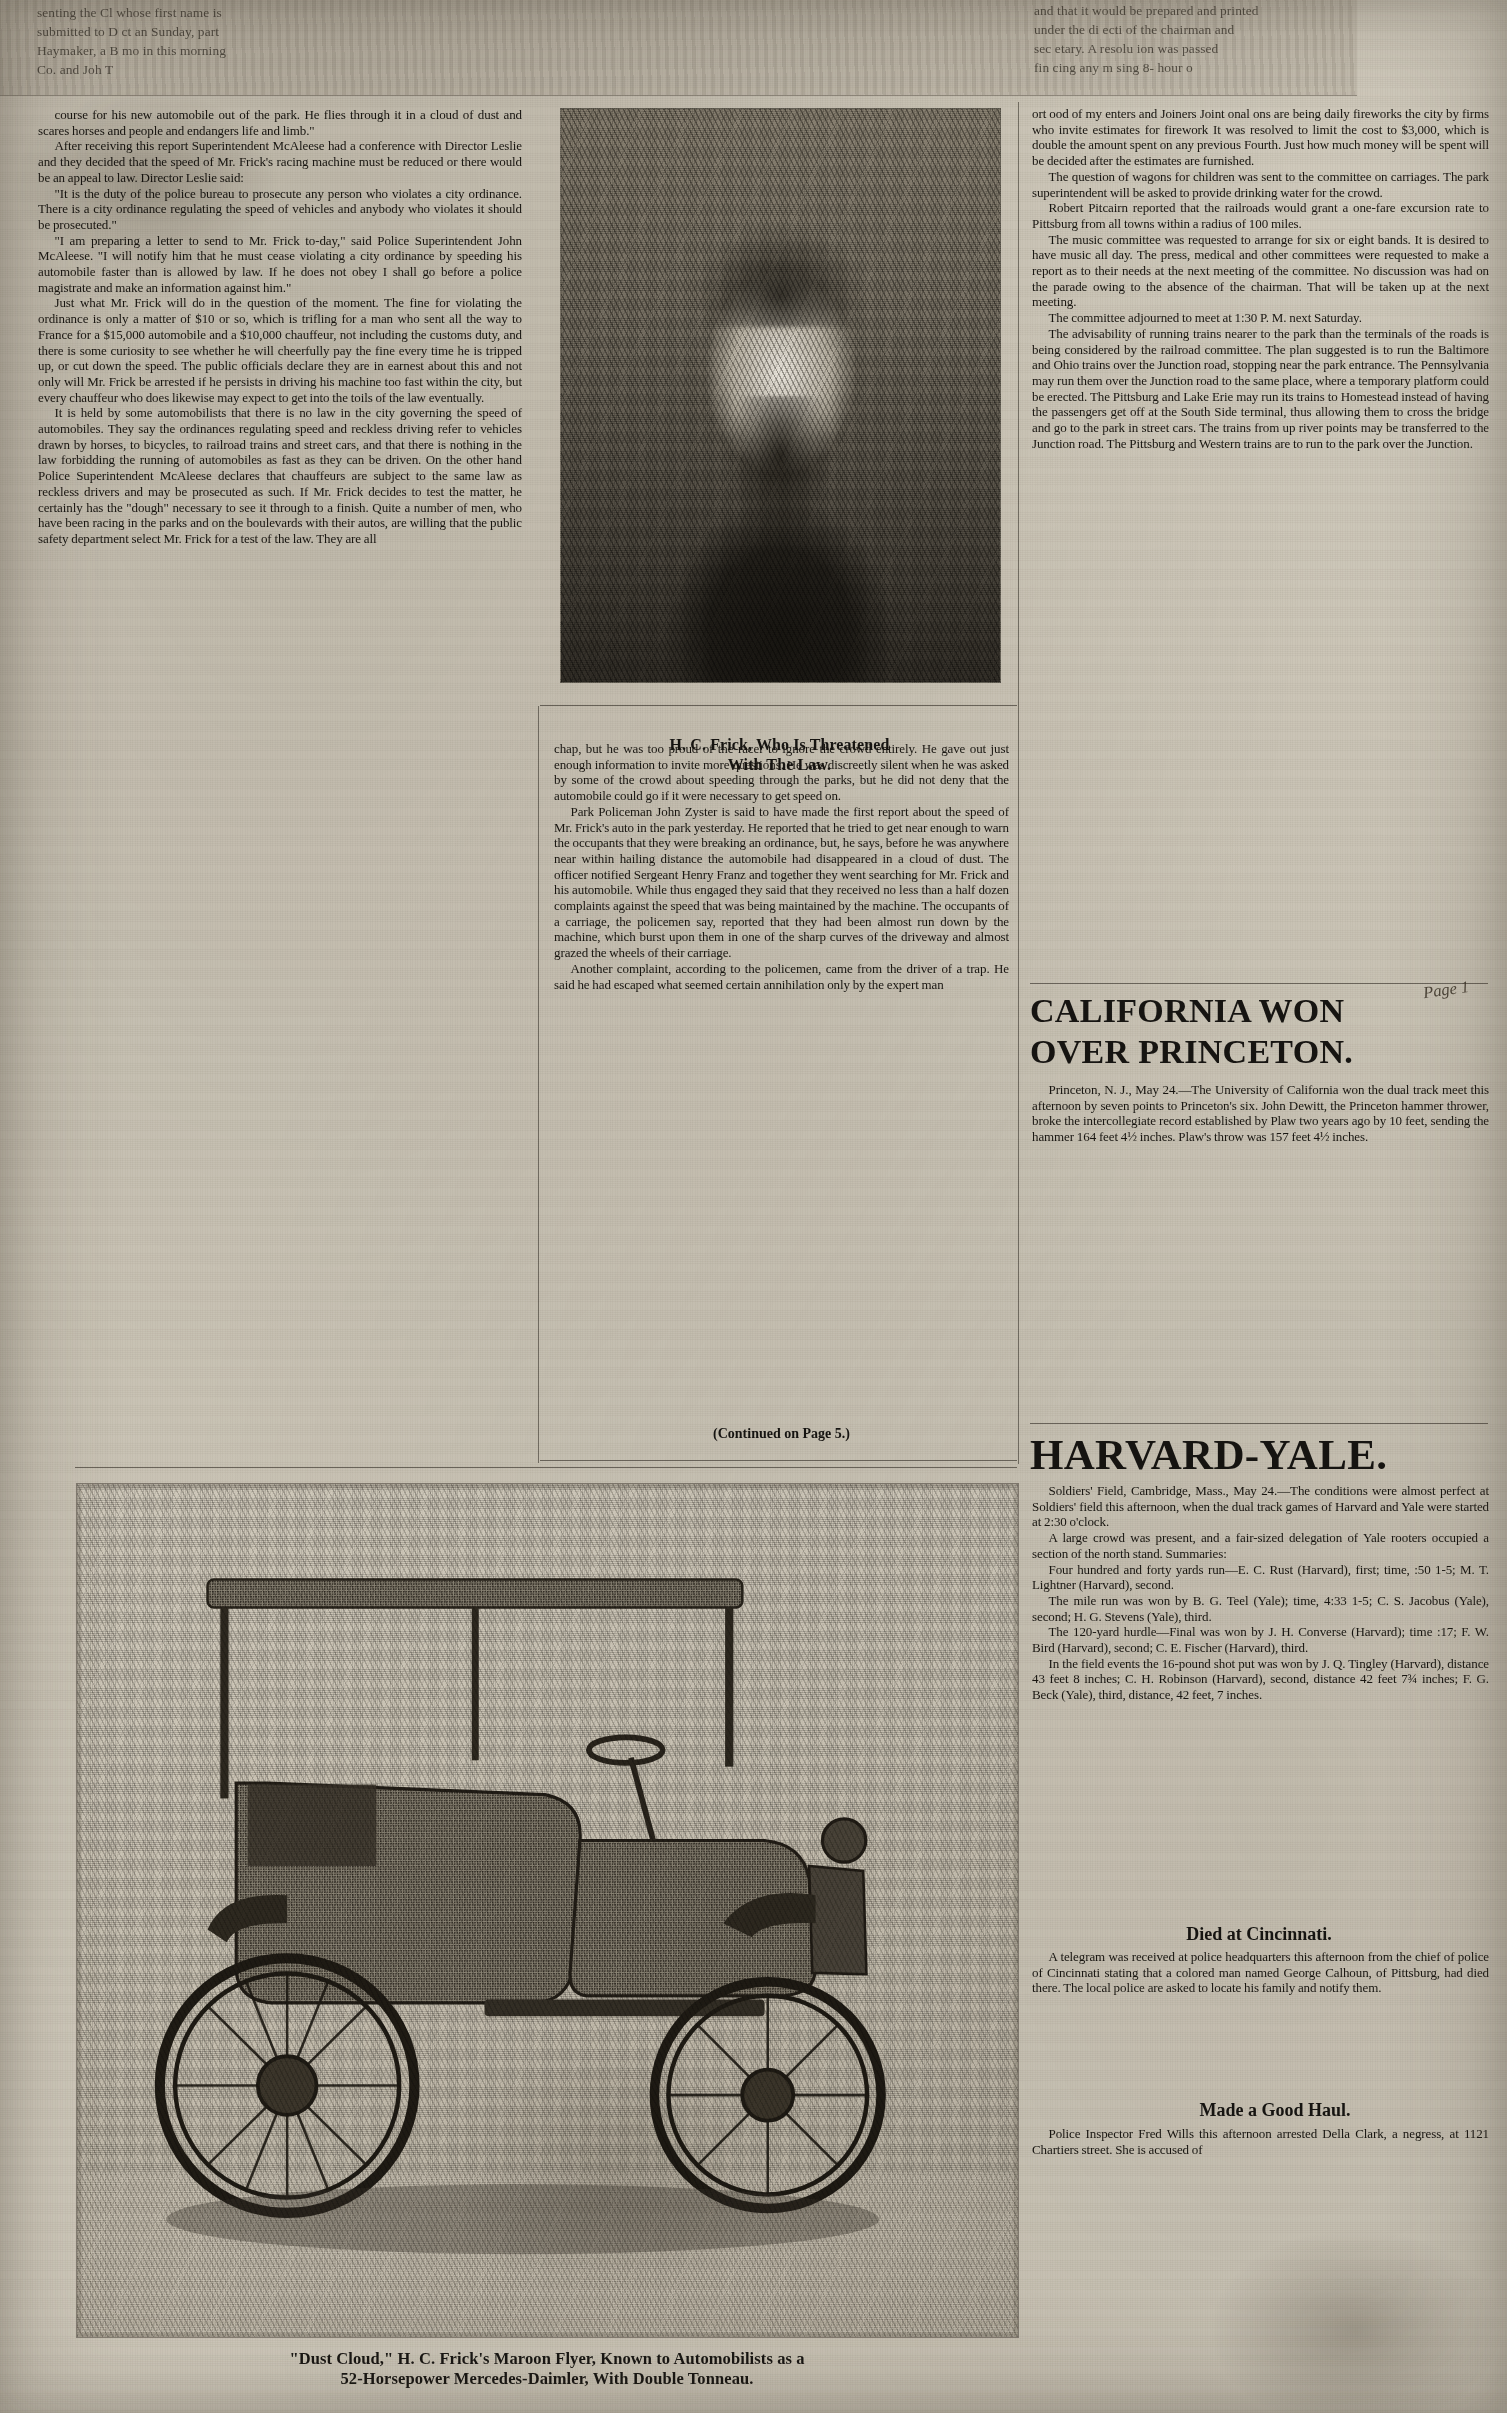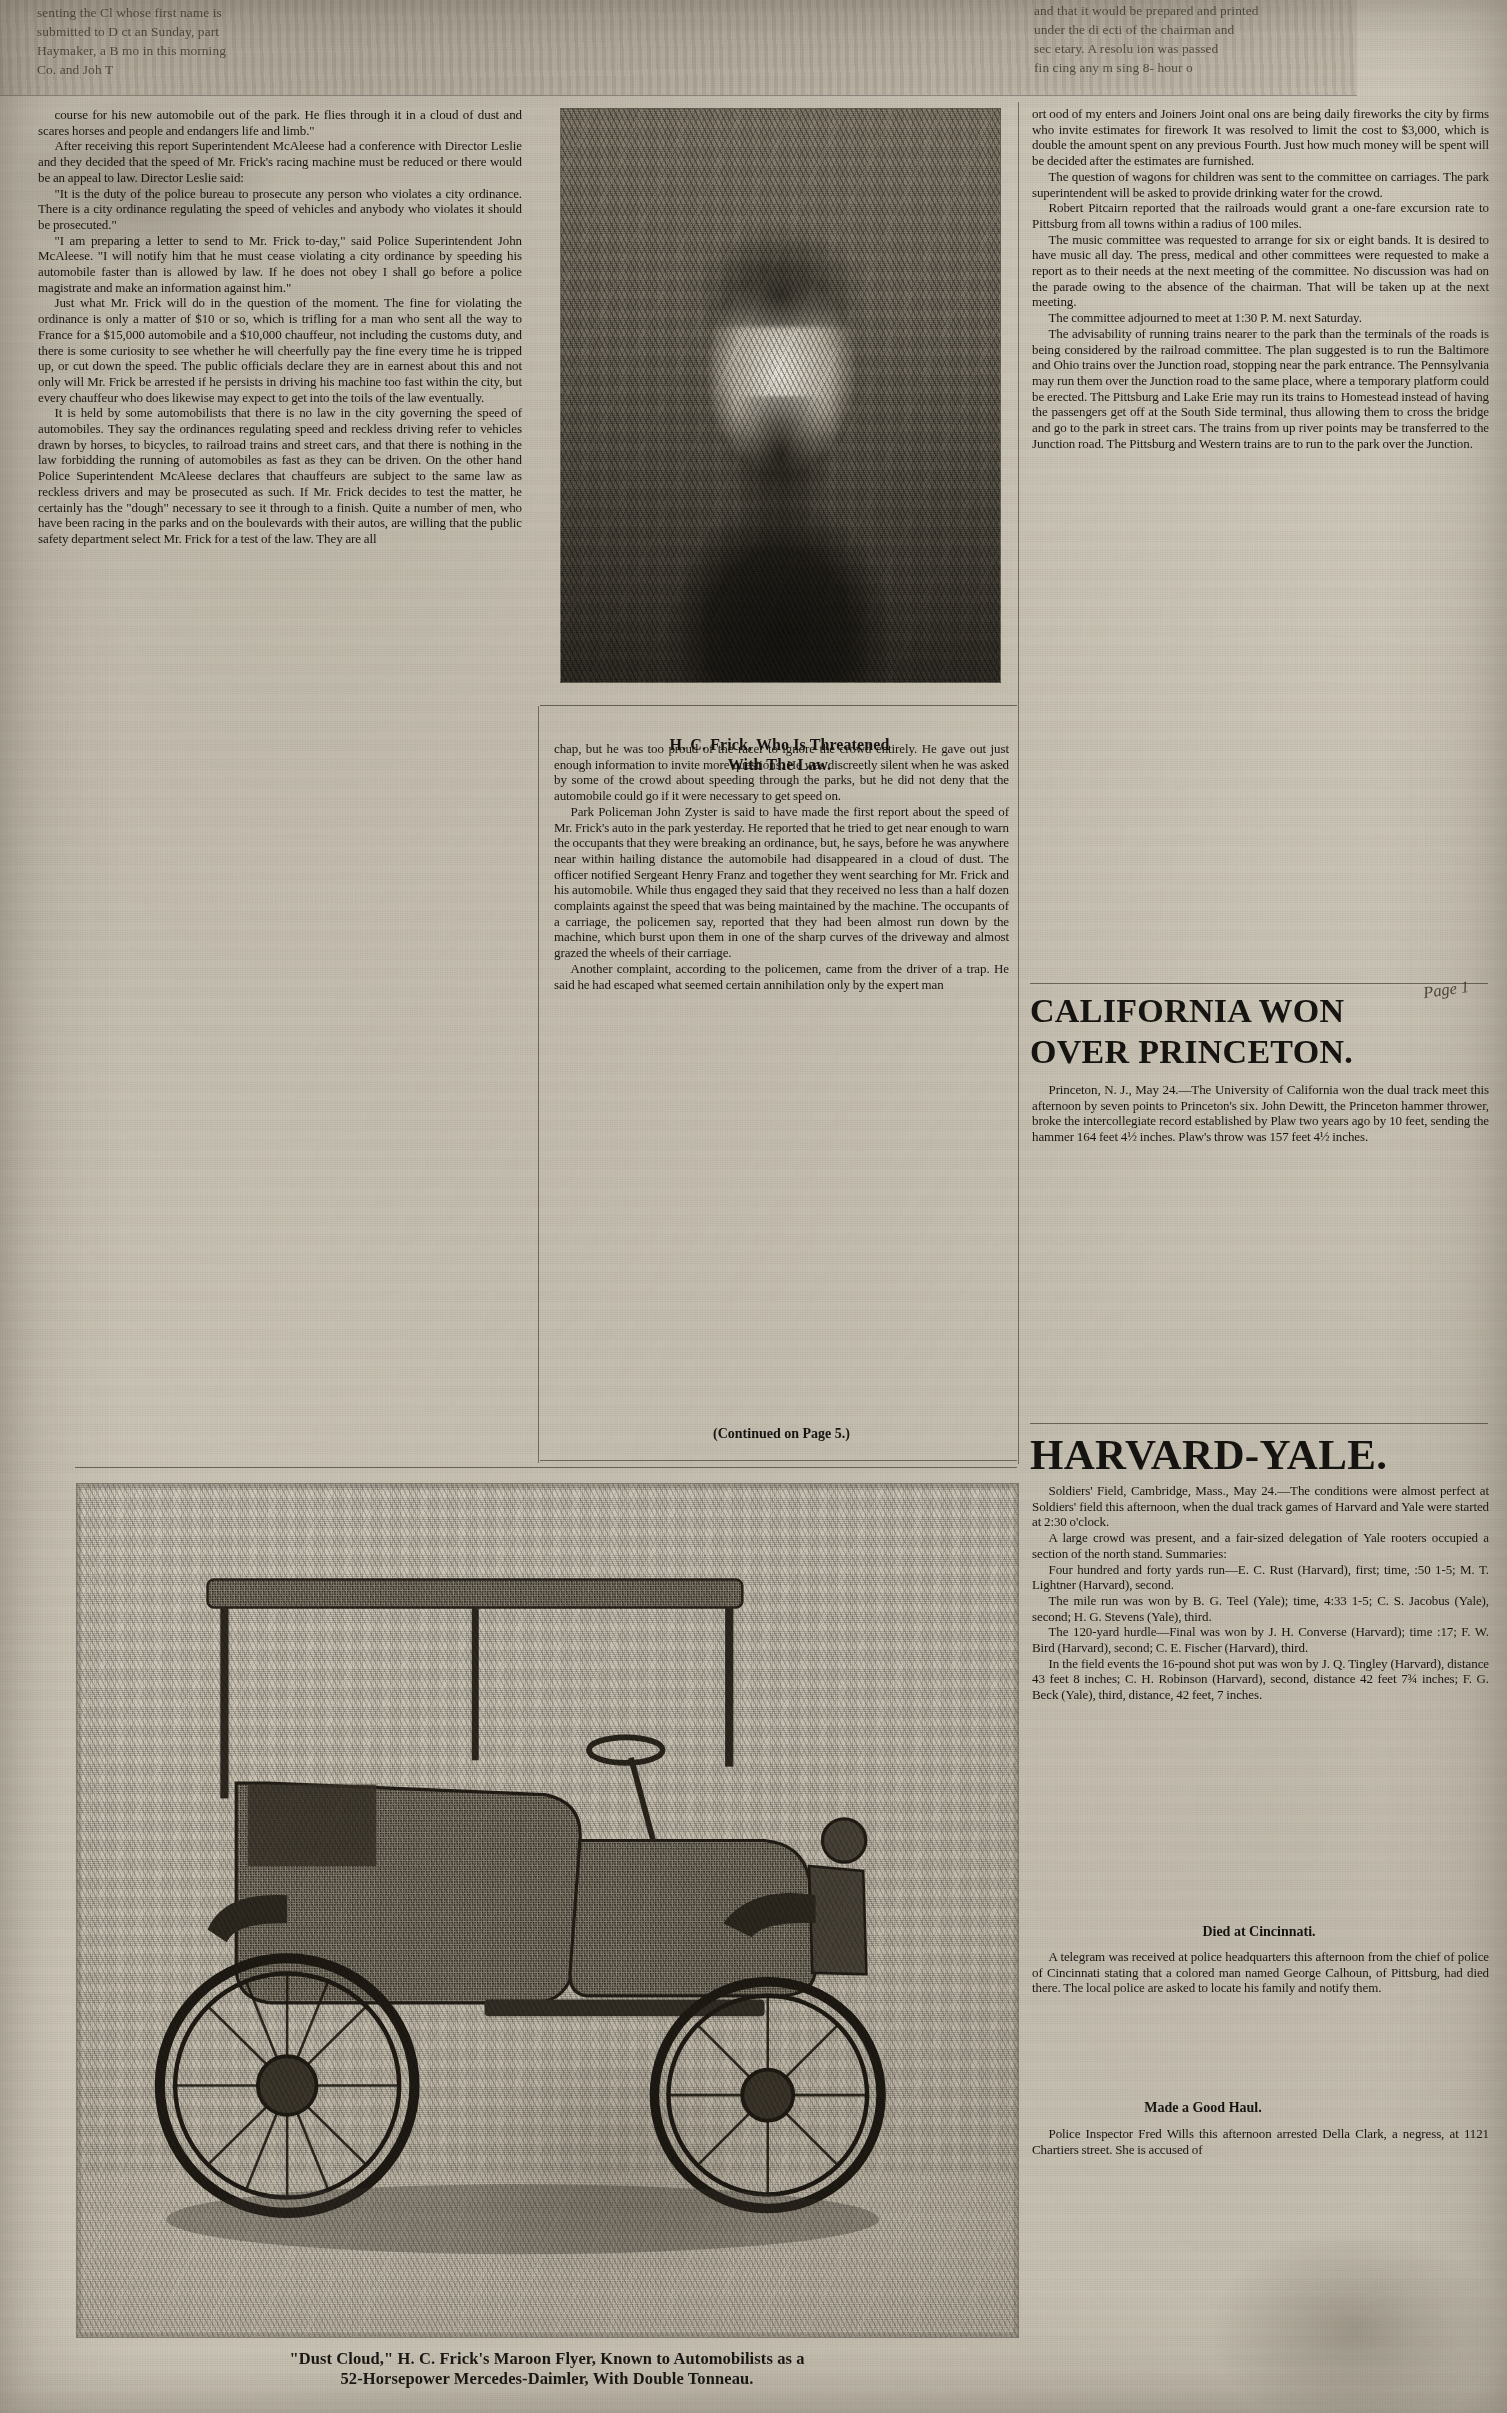--- a/index.html
+++ b/index.html
@@ -150,21 +150,21 @@
     position: absolute;
     font-weight: bold;
     text-align: left;
     line-height: 1.05;
     letter-spacing: 0.3px;
   }
   .sub-head {
     position: absolute;
     font-weight: bold;
     text-align: center;
-    font-size: 14px;
+    font-size: 18px;
   }
   .cont-note {
     position: absolute;
     font-weight: bold;
     font-size: 14px;
     text-align: center;
   }
   .pen-note {
     position:absolute;
     font-family: "Liberation Serif", serif;
@@ -349,21 +349,21 @@
     <p>The mile run was won by B. G. Teel (Yale); time, 4:33 1-5; C. S. Jacobus (Yale), second; H. G. Stevens (Yale), third.</p>
     <p>The 120-yard hurdle—Final was won by J. H. Converse (Harvard); time :17; F. W. Bird (Harvard), second; C. E. Fischer (Harvard), third.</p>
     <p>In the field events the 16-pound shot put was won by J. Q. Tingley (Harvard), distance 43 feet 8 inches; C. H. Robinson (Harvard), second, distance 42 feet 7¾ inches; F. G. Beck (Yale), third, distance, 42 feet, 7 inches.</p>
   </div>
 
   <div class="sub-head" style="left:1030px; top:1924px; width:458px;">Died at Cincinnati.</div>
   <div class="col" style="left:1032px; top:1949px; width:457px;">
     <p>A telegram was received at police headquarters this afternoon from the chief of police of Cincinnati stating that a colored man named George Calhoun, of Pittsburg, had died there. The local police are asked to locate his family and notify them.</p>
   </div>
 
-  <div class="sub-head" style="left:974px; top:2100px; width:458px;">Made a Good Haul.</div>
+  <div class="sub-head" style="left:1046px; top:2100px; width:458px;">Made a Good Haul.</div>
   <div class="col" style="left:1032px; top:2126px; width:457px;">
     <p>Police Inspector Fred Wills this afternoon arrested Della Clark, a negress, at 1121 Chartiers street. She is accused of</p>
   </div>
 
   <div class="smudge" style="left:12.7px;  top:89px;  width:267px; height:191px;"></div>
   <div class="smudge" style="left:1209px; top:2228px; width:293px; height:204px;"></div>
   <div class="smudge" style="left:446px; top:2037px; width:331px; height:267px; opacity:.6;"></div>
   <div class="grain"></div>
   <div class="vignette"></div>
 </div>

